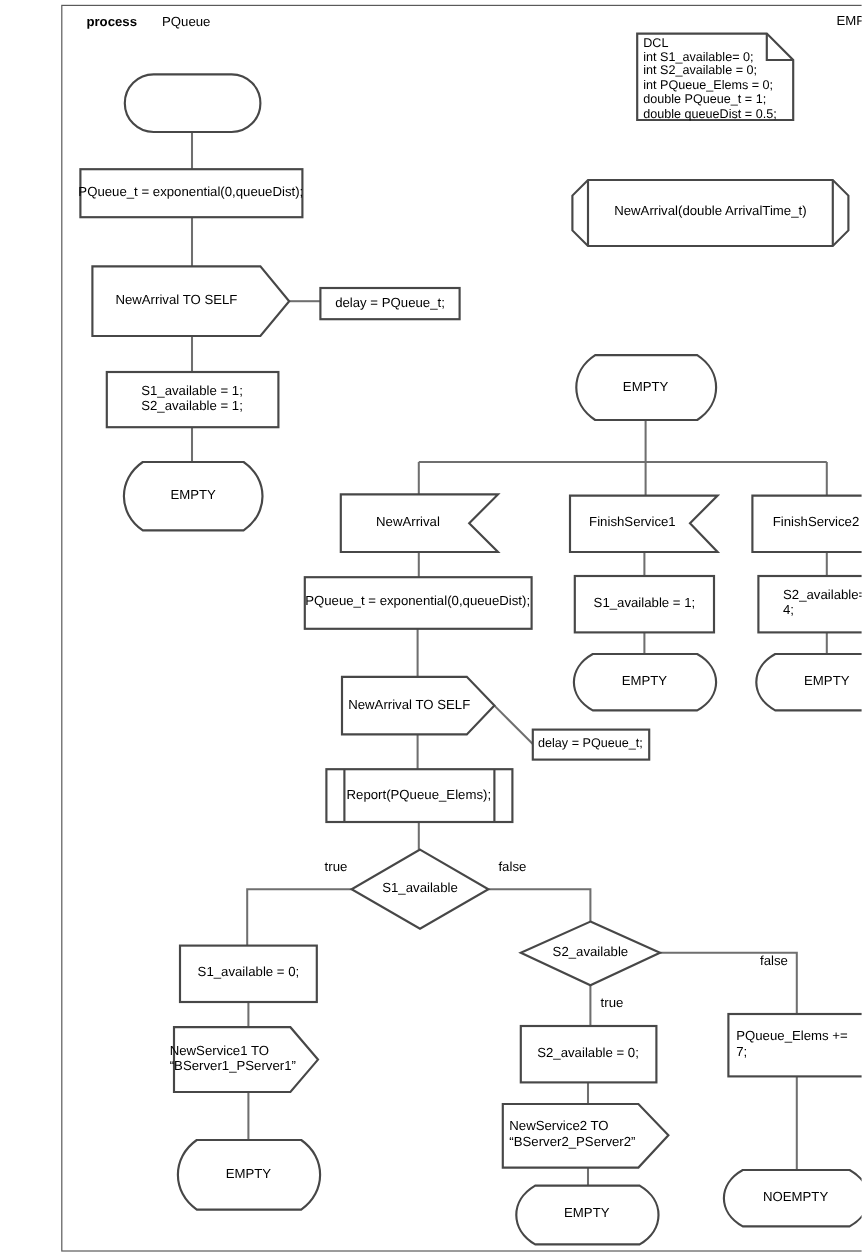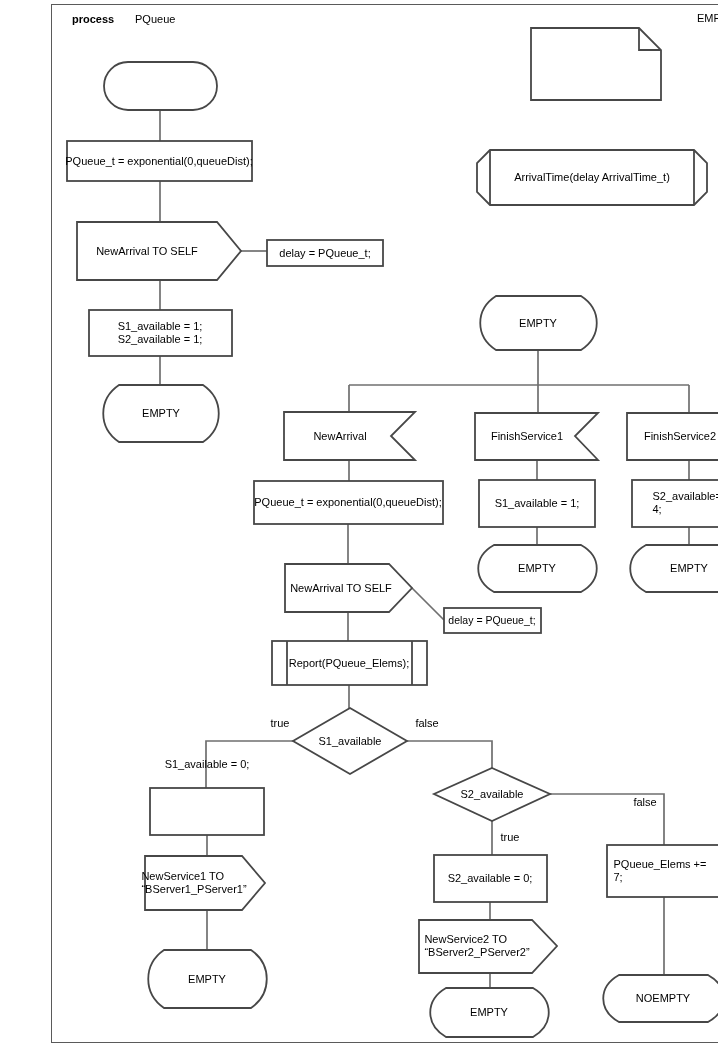--- a/index.html
+++ b/index.html
@@ -97,44 +97,50 @@
       <rect x="585" y="480" width="116" height="47"></rect>
       <path d="M447,545 H534 C555,556.75 555,580.25 534,592 H447 C426,580.25 426,556.75 447,545 Z"></path>
       <path d="M599,545 H685 C706,556.75 706,580.25 685,592 H599 C578,580.25 578,556.75 599,545 Z"></path>
     </g>
   </svg>
 
   <div class="lbl-left bold" style="left:25px;top:13px">process</div>
   <div class="lbl-left" style="left:88px;top:13px">PQueue</div>
   <div class="lbl-left" style="left:650px;top:12px">EMPTY (3)</div>
 
+  <div class="lbl-left dcl" style="left:489px;top:31px;width:122px">DCL
+int S1_available= 0;
+int S2_available = 0;
+int PQueue_Elems = 0;
+double PQueue_t = 1;
+double queueDist = 0.5;</div>
 
   <div class="lbl" style="left:112px;top:161px">PQueue_t = exponential(0,queueDist);</div>
   <div class="lbl" style="left:100px;top:251px">NewArrival TO SELF</div>
   <div class="lbl" style="left:278px;top:253px">delay = PQueue_t;</div>
   <div class="lbl" style="left:113px;top:333px">S1_available = 1;
 S2_available = 1;</div>
   <div class="lbl" style="left:114px;top:413px">EMPTY</div>
 
-  <div class="lbl" style="left:545px;top:177px">ArrivalTime(delay ArrivalTime_t)</div>
+  <div class="lbl" style="left:545px;top:177px">NewArrival(double ArrivalTime_t)</div>
 
   <div class="lbl" style="left:491px;top:323px">EMPTY</div>
   <div class="lbl" style="left:293px;top:436px">NewArrival</div>
   <div class="lbl" style="left:480px;top:436px">FinishService1</div>
   <div class="lbl" style="left:633px;top:436px">FinishService2</div>
 
   <div class="lbl" style="left:301px;top:502px">PQueue_t = exponential(0,queueDist);</div>
   <div class="lbl" style="left:294px;top:588px">NewArrival TO SELF</div>
   <div class="lbl small" style="left:445px;top:620px">delay = PQueue_t;</div>
   <div class="lbl" style="left:302px;top:663px">Report(PQueue_Elems);</div>
   <div class="lbl" style="left:303px;top:741px">S1_available</div>
   <div class="lbl" style="left:233px;top:723px">true</div>
   <div class="lbl" style="left:380px;top:723px">false</div>
 
-  <div class="lbl" style="left:160px;top:764px">S1_available = 0;</div>
+  <div class="lbl" style="left:160px;top:811px">S1_available = 0;</div>
   <div class="lbl" style="left:147px;top:883px">NewService1 TO
 “BServer1_PServer1”</div>
   <div class="lbl" style="left:160px;top:979px">EMPTY</div>
 
   <div class="lbl" style="left:445px;top:794px">S2_available</div>
   <div class="lbl" style="left:463px;top:837px">true</div>
   <div class="lbl" style="left:598px;top:802px">false</div>
 
   <div class="lbl" style="left:443px;top:878px">S2_available = 0;</div>
   <div class="lbl" style="left:430px;top:946px">NewService2 TO

